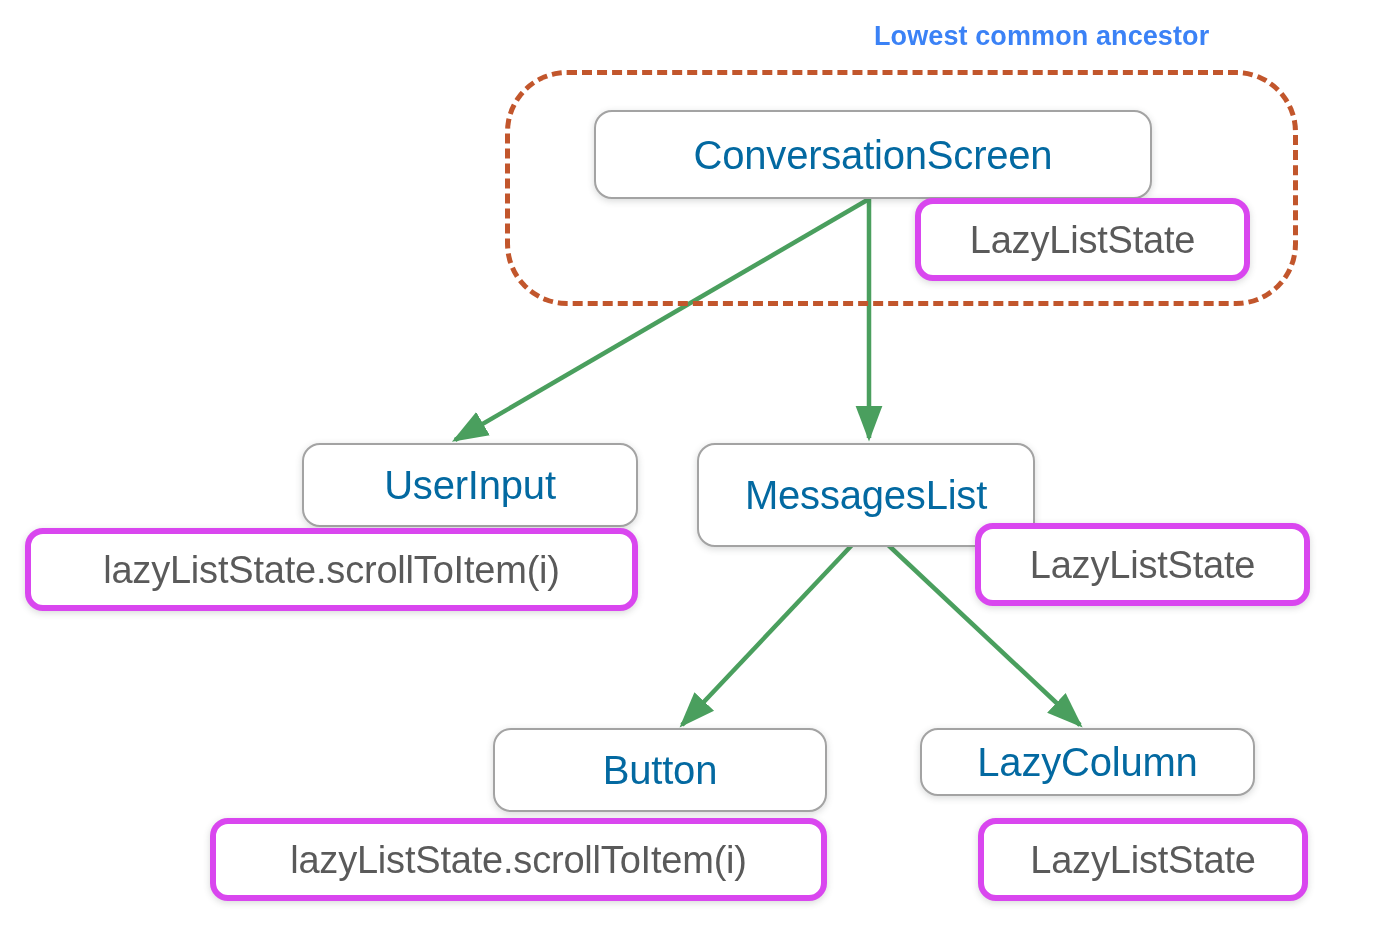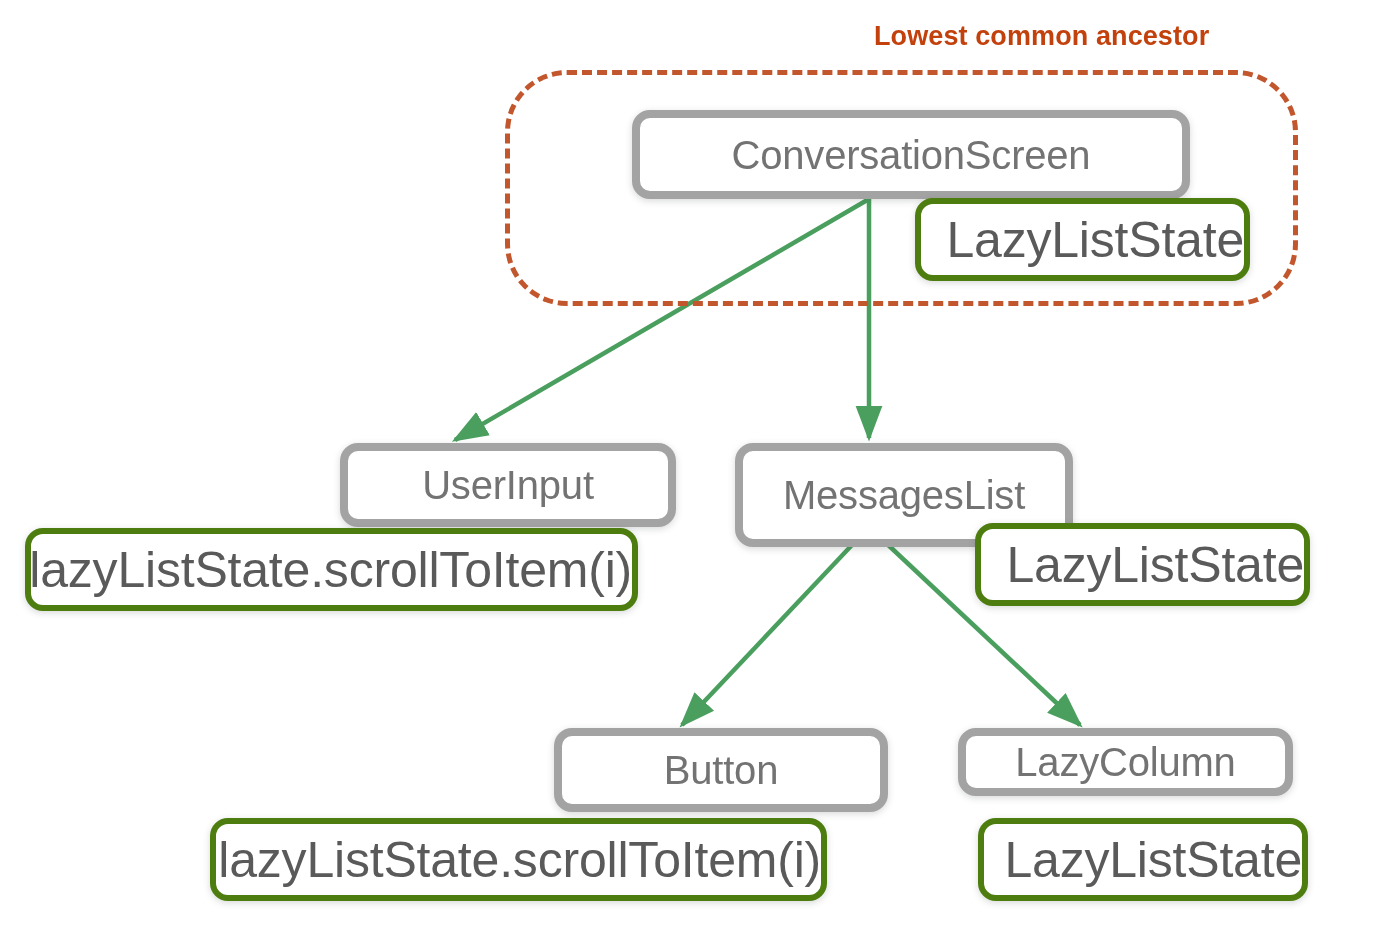--- a/index.html
+++ b/index.html
@@ -45,51 +45,49 @@
     border: 5px dashed #c2562c;
     border-radius: 62px;
     background: transparent;
   }
   .lca-label {
     position: absolute;
     left: 874px;
     top: 21px;
     font-size: 27px;
     font-weight: bold;
-    color: #c2410c;
+    color: #3b82f6;
     letter-spacing: 0.1px;
     white-space: nowrap;
   }
 
   
   .node {
     position: absolute;
     box-sizing: border-box;
     background: #ffffff;
     display: flex;
     align-items: center;
     justify-content: center;
     border-radius: 18px;
     box-shadow: 0 2px 7px rgba(60,64,67,0.20);
   }
   .node-composable {
-    border: 8px solid #a3a3a3;
-    color: #737373;
+    border: 2px solid #a3a3a3;
+    color: #0369a1;
     font-size: 40px;
     letter-spacing: -0.2px;
     z-index: 5;
-    margin-left: 38px;
   }
   .node-state {
-    border: 6px solid #4d7c0f;
+    border: 6px solid #d946ef;
     color: #5a5a5a;
-    font-size: 50px;
+    font-size: 38px;
     letter-spacing: -0.2px;
     z-index: 6;
-    justify-content: flex-end;
   }
   .node span { line-height: 1; display: block; }
 </style>
 </head>
 <body>
 
 <div id="canvas">
 
   <svg id="edges" viewBox="0 0 1388 942" width="1388" height="942" xmlns="http://www.w3.org/2000/svg">
     <defs>
@@ -129,21 +127,21 @@
   </div>
 
   <div class="node node-composable" style="left:697px; top:443px; width:338px; height:104px;">
     <span>MessagesList</span>
   </div>
 
   <div class="node node-state" style="left:975px; top:523px; width:335px; height:83px;">
     <span>LazyListState</span>
   </div>
 
-  <div class="node node-composable" style="left:516px; top:728px; width:334px; height:84px;">
+  <div class="node node-composable" style="left:493px; top:728px; width:334px; height:84px;">
     <span>Button</span>
   </div>
 
   <div class="node node-state" style="left:210px; top:818px; width:617px; height:83px;">
     <span>lazyListState.scrollToItem(i)</span>
   </div>
 
   <div class="node node-composable" style="left:920px; top:728px; width:335px; height:68px;">
     <span>LazyColumn</span>
   </div>

